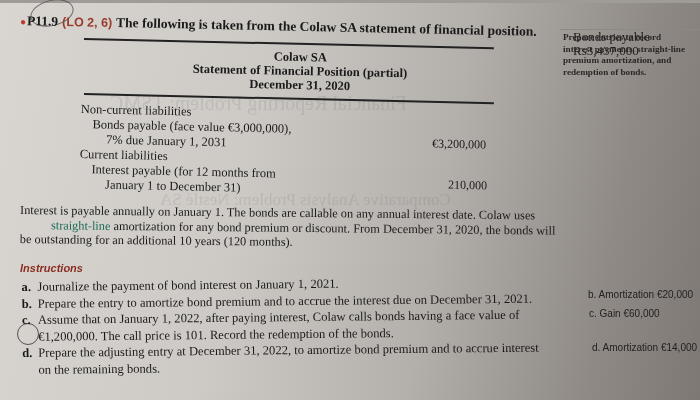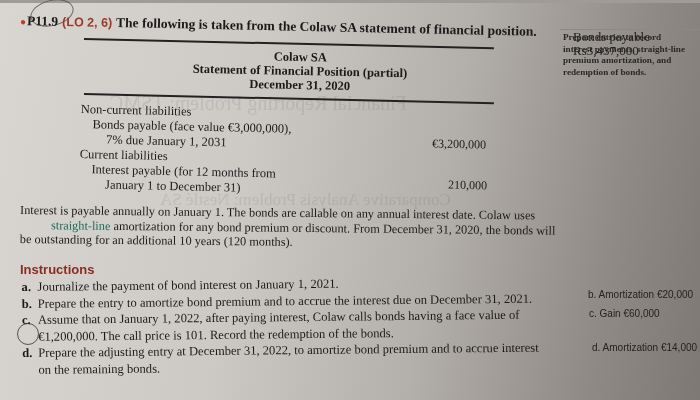--- a/index.html
+++ b/index.html
@@ -36,21 +36,21 @@
     .bs .l2 { margin-left: 12px; }
     .bs .l3 { margin-left: 26px; }
     .amt1 { left: 432px; top: 137px; font-size: 12px; transform: rotate(1.2deg); }
     .amt2 { left: 448px; top: 178px; font-size: 12px; transform: rotate(1.2deg); }
 
     
     .para { left: 20px; top: 203px; font-size: 12.3px; line-height: 14.5px; transform: rotate(0.6deg); transform-origin: left; }
     .para .hl { color: #1d6b58; margin-left: 31px; }
 
     
-    .instr-title { left: 20px; top: 262px; font-family: "Liberation Sans", "DejaVu Sans", sans-serif; font-weight: bold; color: #8a2c1f; font-size: 13px; }
+    .instr-title { left: 20px; top: 262px; font-family: "Liberation Sans", "DejaVu Sans", sans-serif; font-weight: bold; font-style: italic; color: #8a2c1f; font-size: 11px; }
     .items { left: 22px; top: 279px; font-size: 12.6px; line-height: 16.5px; transform: rotate(-0.6deg); transform-origin: left; }
     .items .it { display: block; }
     .items .lbl { font-weight: bold; display: inline-block; width: 16px; }
     .items .cont { display: block; margin-left: 16px; }
     .c-circle {
       position: absolute; left: 17px; top: 323px; width: 20px; height: 20px;
       border: 1.2px solid #333; border-radius: 50%; opacity: .8;
     }
 
     

